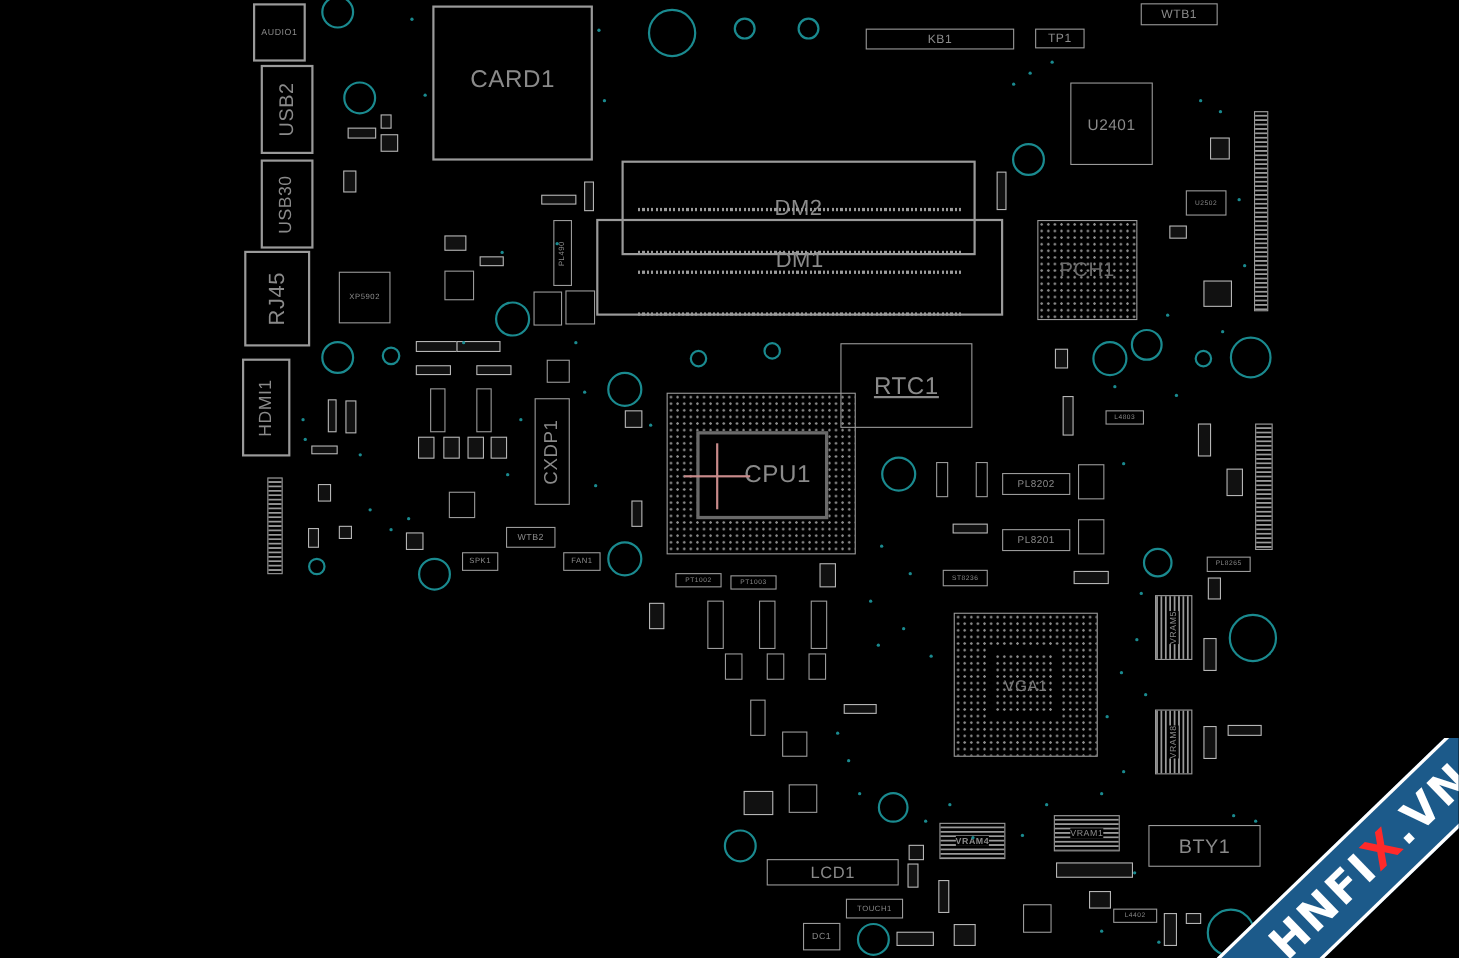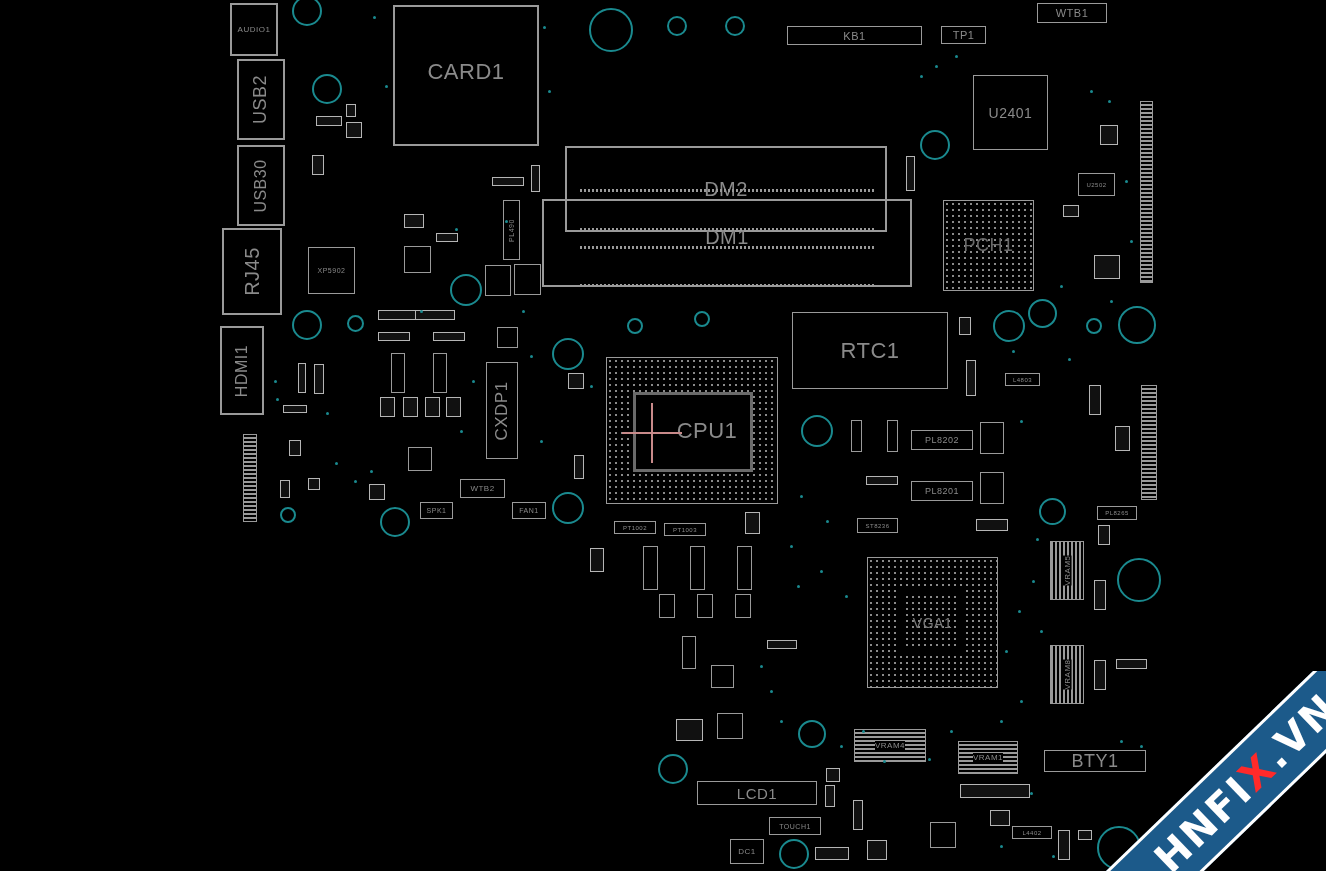--- a/index.html
+++ b/index.html
@@ -107,21 +107,21 @@
   </div>
   <div class="comp thin" style="left:1078px;top:173px;width:37px;height:23px;">
     <span class="lbl" style="font-size:6px;">U2502</span>
   </div>
   <div class="comp thin bga" style="left:943px;top:184px;width:91px;height:91px;margin-top:16px;">
     <span class="lbl" style="font-size:18px;color:#6a6a6a;">PCH1</span>
   </div>
   <div class="comp thin pins-v" style="left:1140px;top:101px;width:13px;height:182px;background-size:4px 4px;"></div>
   <div class="comp thin pins-v" style="left:1141px;top:385px;width:16px;height:115px;background-size:4px 4px;"></div>
 
-  <div class="comp thin" style="left:792px;top:312px;width:156px;height:77px;">
+  <div class="comp thin" style="left:764px;top:312px;width:120px;height:77px;text-decoration:underline;">
     <span class="lbl" style="font-size:22px;">RTC1</span>
   </div>
 
   <div class="comp thin vert" style="left:486px;top:362px;width:32px;height:97px;">
     <span class="lbl" style="font-size:17px;">CXDP1</span>
   </div>
 
   <div class="comp thin bga" style="left:606px;top:357px;width:172px;height:147px;">
     <div style="position:absolute;left:26px;top:34px;width:120px;height:80px;background:#000;border:3px solid #6a6a6a;box-sizing:border-box;"></div>
     <span class="lbl" style="font-size:22px;position:relative;margin-left:30px;">CPU1</span>
@@ -168,28 +168,28 @@
   <div class="comp thin bga" style="left:867px;top:557px;width:131px;height:131px;">
     <div style="position:absolute;left:30px;top:30px;width:67px;height:67px;border:6px solid #000;box-sizing:border-box;"></div>
     <span class="lbl" style="font-size:14px;color:#7a7a7a;position:relative;">VGA1</span>
   </div>
   <div class="comp thin vert pins-h" style="left:1050px;top:541px;width:34px;height:59px;background-size:4px 4px;">
     <span class="lbl" style="font-size:8px;background:#000;">VRAM5</span>
   </div>
   <div class="comp thin vert pins-h" style="left:1050px;top:645px;width:34px;height:59px;background-size:4px 4px;">
     <span class="lbl" style="font-size:8px;background:#000;">VRAM8</span>
   </div>
-  <div class="comp thin pins-v" style="left:854px;top:729px;width:72px;height:33px;background-size:4px 4px;">
+  <div class="comp thin pins-v" style="left:854px;top:748px;width:60px;height:33px;background-size:4px 4px;font-weight:bold;">
     <span class="lbl" style="font-size:8px;background:#000;">VRAM4</span>
   </div>
   <div class="comp thin pins-v" style="left:958px;top:741px;width:60px;height:33px;background-size:4px 4px;">
     <span class="lbl" style="font-size:8px;background:#000;">VRAM1</span>
   </div>
 
-  <div class="comp thin" style="left:1044px;top:750px;width:102px;height:22px;">
+  <div class="comp thin" style="left:1044px;top:750px;width:102px;height:38px;">
     <span class="lbl" style="font-size:18px;">BTY1</span>
   </div>
   <div class="comp thin" style="left:697px;top:781px;width:120px;height:24px;">
     <span class="lbl" style="font-size:15px;">LCD1</span>
   </div>
   <div class="comp thin" style="left:769px;top:817px;width:52px;height:18px;">
     <span class="lbl" style="font-size:7px;">TOUCH1</span>
   </div>
   <div class="comp thin" style="left:730px;top:839px;width:34px;height:25px;">
     <span class="lbl" style="font-size:8px;">DC1</span>

